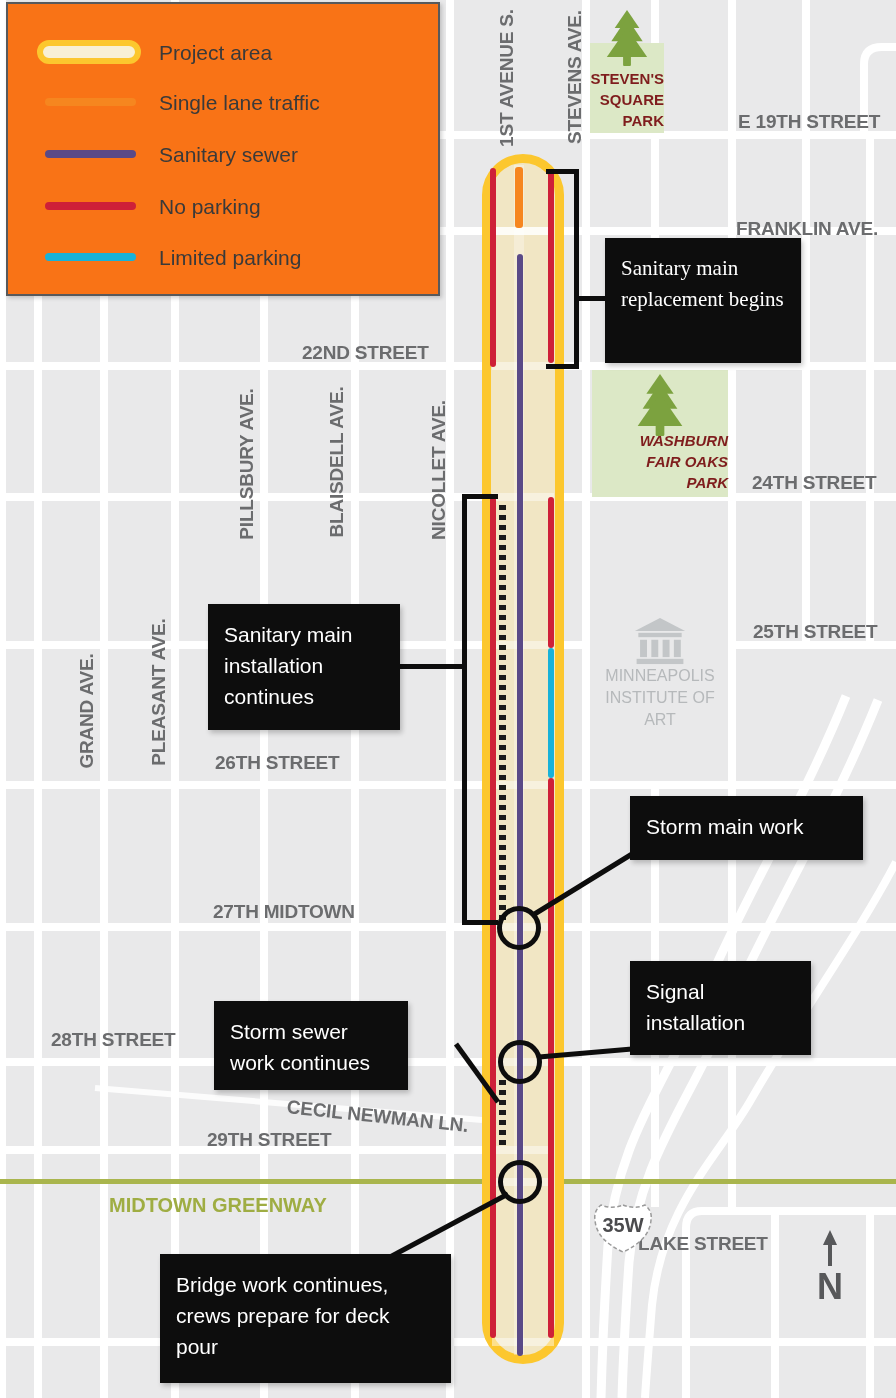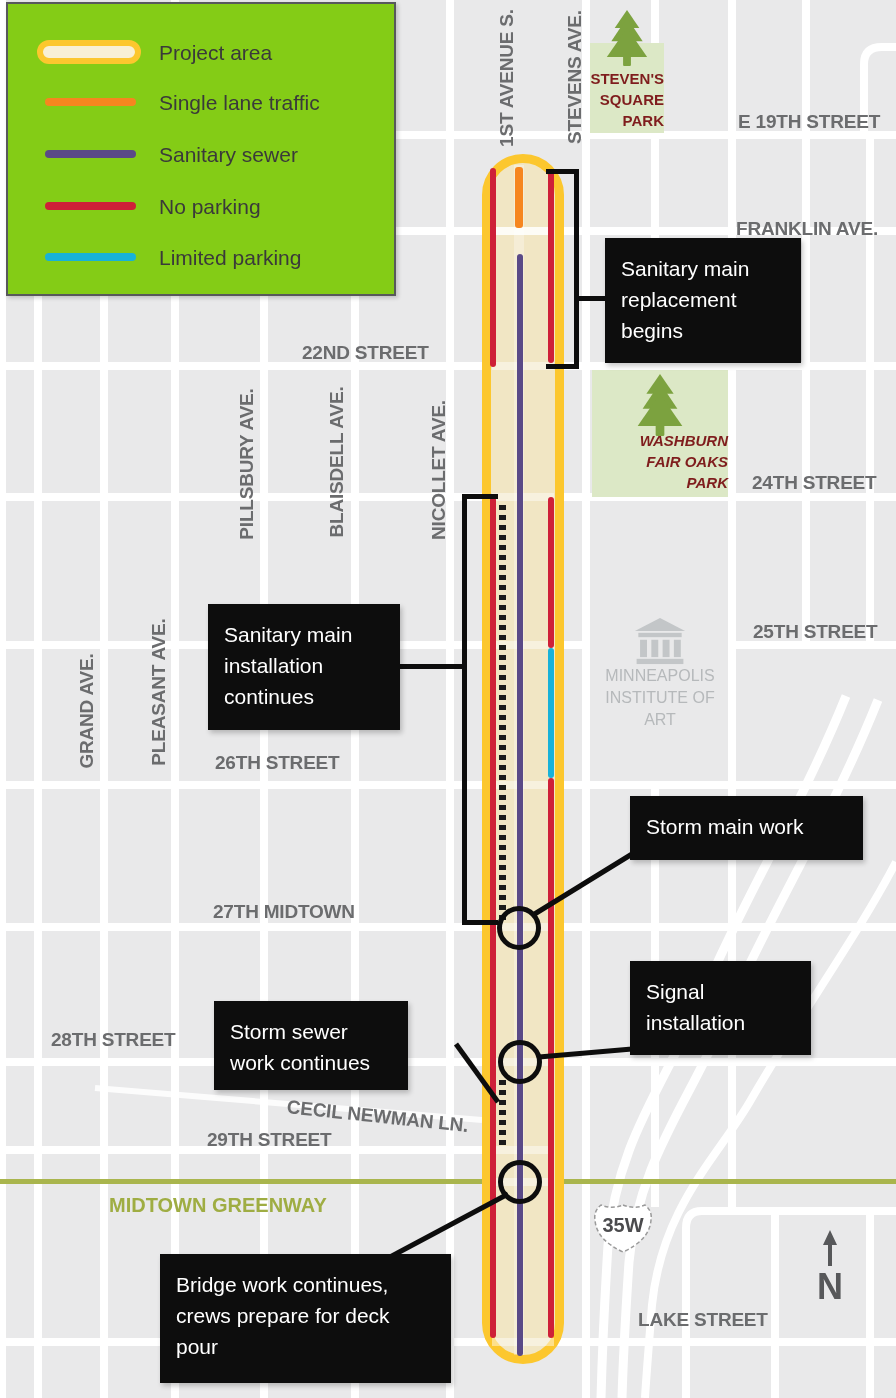--- a/index.html
+++ b/index.html
@@ -25,22 +25,22 @@
   .dashline{position:absolute;width:7px;z-index:6;
      background:repeating-linear-gradient(180deg,#1b1b1b 0 5px,rgba(0,0,0,0) 5px 10px);}
   .bar{position:absolute;background:#0d0d0d;z-index:7;}
   .circle{position:absolute;width:44px;height:44px;box-sizing:border-box;
           border:5px solid #0d0d0d;border-radius:50%;z-index:8;}
   .callout{position:absolute;background:#0d0d0d;color:#ffffff;z-index:9;
            font-size:21px;line-height:31px;font-weight:400;
            padding:15px 16px;box-sizing:border-box;
            box-shadow:2px 3px 5px rgba(0,0,0,0.22);}
   .legend{position:absolute;left:6px;top:2px;width:386px;height:290px;
-          background:#84cc16;border:2px solid #58595b;z-index:12;
-          box-shadow:2px 2px 4px rgba(0,0,0,0.18);}
+          background:#f97316;border:2px solid #58595b;z-index:12;
+          box-shadow:2px 2px 4px rgba(0,0,0,0.18);padding-left:44px;}
   .legend .item-label{position:absolute;left:151px;font-size:21px;color:#3a3a3a;
           line-height:1;transform:translateY(-50%);white-space:nowrap;}
   .sw{position:absolute;left:37px;width:91px;height:8px;border-radius:4px;
       transform:translateY(-50%);}
   .swpill{position:absolute;left:29px;top:36px;width:104px;height:24px;
       box-sizing:border-box;border:6px solid #fcc72e;border-radius:12px;
       background:#f8f0d5;}
   svg.layer{position:absolute;left:0;top:0;z-index:2;}
   svg.connlayer{position:absolute;left:0;top:0;z-index:7;}
   .shield{position:absolute;left:592px;top:1202px;width:62px;height:52px;z-index:6;}
@@ -149,21 +149,21 @@
   <div class="lbl" style="left:738px;top:112px;">E 19TH STREET</div>
   <div class="lbl" style="left:736px;top:203px;margin-top:16px;">FRANKLIN AVE.</div>
   <div class="lbl" style="left:302px;top:343px;">22ND STREET</div>
   <div class="lbl" style="left:752px;top:473px;">24TH STREET</div>
   <div class="lbl" style="left:753px;top:622px;">25TH STREET</div>
   <div class="lbl" style="left:215px;top:753px;">26TH STREET</div>
   <div class="lbl" style="left:213px;top:902px;">27TH MIDTOWN</div>
   <div class="lbl" style="left:51px;top:1030px;">28TH STREET</div>
   <div class="lbl" style="left:287px;top:1097px;transform:rotate(6deg);transform-origin:left center;">CECIL NEWMAN LN.</div>
   <div class="lbl" style="left:207px;top:1130px;">29TH STREET</div>
-  <div class="lbl" style="left:597px;top:1310px;margin-left:41px;">LAKE STREET</div>
+  <div class="lbl" style="left:597px;top:1234px;margin-left:41px;">LAKE STREET</div>
 
   <div class="vwrap" style="left:506px;top:78px;">
       <span class="lbl">1ST AVENUE S.</span>
     </div>
   <div class="vwrap" style="left:574px;top:77px;">
       <span class="lbl">STEVENS AVE.</span>
     </div>
   <div class="vwrap" style="left:246px;top:464px;">
       <span class="lbl">PILLSBURY AVE.</span>
     </div>
@@ -220,21 +220,21 @@
       <path d="M632,1049 L539,1057"></path>
       <path d="M456,1044 L498,1102"></path>
       <path d="M508,1194 L390,1257"></path>
     </g>
   </svg>
 
   <div class="circle" style="left:497px;top:906px;"></div>
   <div class="circle" style="left:498px;top:1040px;"></div>
   <div class="circle" style="left:498px;top:1160px;"></div>
 
-  <div class="callout" style="left:605px;top:238px;width:196px;height:125px;">Sanitary main replacement begins</div>
+  <div class="callout" style="left:605px;top:238px;width:196px;height:125px;font-family:Liberation Serif, serif;">Sanitary main replacement begins</div>
   <div class="callout" style="left:208px;top:604px;width:192px;height:126px;">Sanitary main installation continues</div>
   <div class="callout" style="left:630px;top:796px;width:233px;height:64px;">Storm main work</div>
   <div class="callout" style="left:630px;top:961px;width:181px;height:94px;">Signal installation</div>
   <div class="callout" style="left:214px;top:1001px;width:194px;height:89px;">Storm sewer work continues</div>
   <div class="callout" style="left:160px;top:1254px;width:291px;height:129px;">Bridge work continues, crews prepare for deck pour</div>
 
   <svg class="shield" viewBox="0 0 62 52">
     <path d="M31,3 C38,6 46,6 53,3 C58,7 60,12 59,18 C58,32 48,42 31,50 C14,42 4,32 3,18 C2,12 4,7 9,3 C16,6 24,6 31,3 Z" fill="#ffffff" stroke="#9a9a9a" stroke-width="1.5" stroke-dasharray="4 2.5"></path>
   </svg>
   <div class="shield-label">35W</div>

